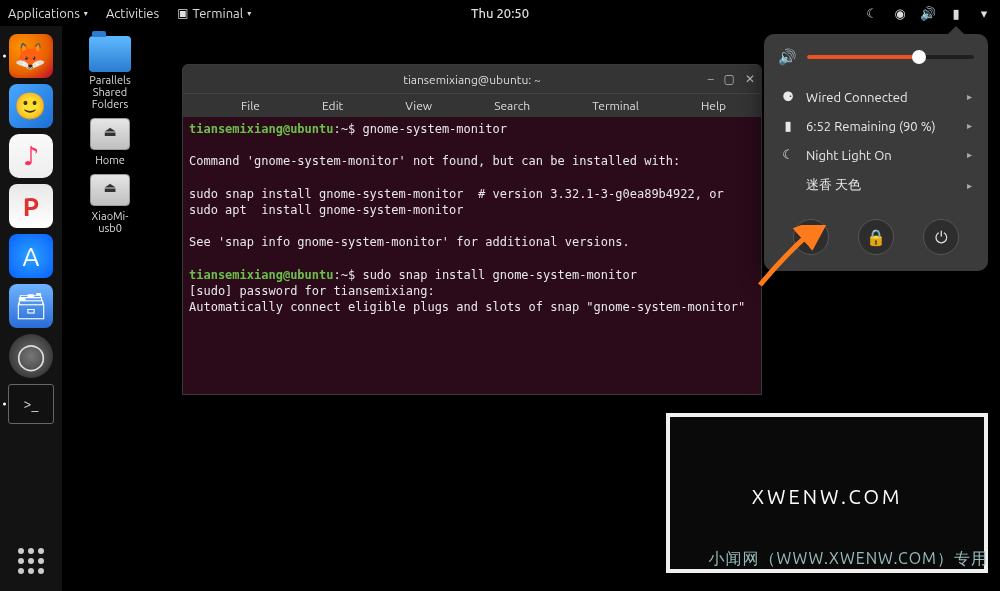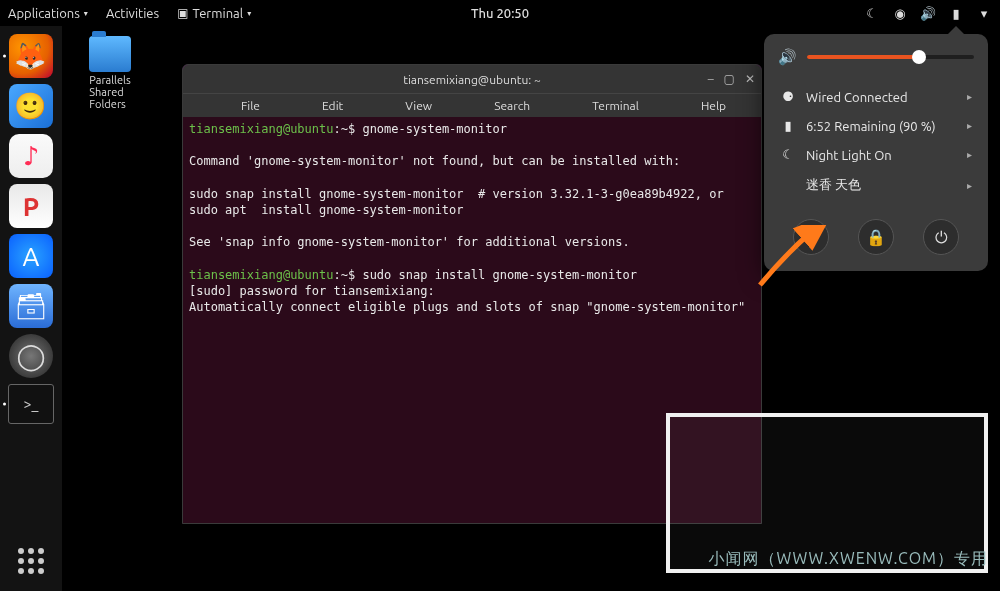--- a/index.html
+++ b/index.html
@@ -49,30 +49,30 @@
   .dock .app.circle { background: radial-gradient(circle,#777,#222); border-radius: 50%; }
   .dock .spacer { flex: 1; }
   .showapps {
     width: 44px; height: 44px; margin-bottom: 8px;
     display: grid; grid-template-columns: repeat(3,6px); grid-template-rows: repeat(3,6px);
     gap: 4px; align-content: center; justify-content: center; cursor: pointer;
   }
   .showapps span { width: 6px; height: 6px; background: #ccc; border-radius: 50%; }
   
   .deskicons { position: absolute; left: 70px; top: 36px; display: flex; flex-direction: column; gap: 6px; width: 80px; }
-  .deskicon { display: flex; flex-direction: column; align-items: center; gap: 2px; color: #ddd; font-size: 11px; text-align: left; cursor: pointer; }
+  .deskicon { display: flex; flex-direction: column; align-items: center; gap: 2px; color: #ddd; font-size: 11px; text-align: center; cursor: pointer; }
   .deskicon .icimg { width: 42px; height: 36px; display: flex; align-items: center; justify-content: center; font-size: 24px; }
   .folder { background: linear-gradient(#5fb9ff,#2a7cd0); border-radius: 4px; position: relative; }
   .folder::before { content:""; position:absolute; top:-5px; left:3px; width:14px; height:6px; background:#2a7cd0; border-radius:2px 2px 0 0; }
   .drive { background: linear-gradient(#e6e6e6,#bfbfbf); border-radius: 4px; width: 40px; height: 32px; border:1px solid #999; position:relative; }
   .drive::after { content:"⏏"; position:absolute; top:4px; left:50%; transform:translateX(-50%); color:#333; font-size:14px; }
   .trashimg { width: 34px; height: 38px; }
   
   .termwin {
-    position: absolute; left: 182px; top: 64px; width: 580px; height: 460px;
+    position: absolute; left: 182px; top: 64px; width: 580px; height: 331px;
     background: #701a75; border: 1px solid #3a3a3a; border-radius: 6px 6px 0 0;
     display: flex; flex-direction: column; overflow: hidden;
     box-shadow: 0 4px 20px rgba(0,0,0,0.6);
   }
   .termtitle {
     height: 28px; background: #343434; color: #ddd;
     display: flex; align-items: center; justify-content: center;
     font-size: 12px; position: relative;
   }
   .termtitle .ctrls { position: absolute; right: 6px; display: flex; gap: 10px; }
@@ -82,21 +82,21 @@
     display: flex; align-items: center; gap: 14px; padding: 0 10px;
     font-size: 12px; color: #ddd;
   }
   .termmenu span { cursor: pointer; margin-left: 48px; }
   .termbody {
     flex: 1; background: #2b0a1a; padding: 4px 6px;
     font-family: "DejaVu Sans Mono", Menlo, Consolas, monospace;
     font-size: 12px; line-height: 1.35; color: #e8e8e8;
     white-space: pre; overflow: hidden;
   }
-  .prompt-user { color: #6cc04a; font-weight: normal; }
+  .prompt-user { color: #6cc04a; font-weight: bold; }
   .prompt-sym { color: #e8e8e8; }
   
   .syspopup {
     position: absolute; right: 12px; top: 34px; width: 224px;
     background: #3b3b3b; border-radius: 10px; color: #e8e8e8;
     padding: 14px 14px 16px 14px; font-size: 13px;
     box-shadow: 0 6px 24px rgba(0,0,0,0.6);
   }
   .syspopup::before {
     content:""; position:absolute; top:-8px; right:24px;
@@ -183,20 +183,33 @@
   </div>
 </div>
 
 <div class="deskicons">
   <div class="deskicon">
     <div class="icimg folder"></div>
     <span style="white-space:pre;">Parallels
 Shared
 Folders</span>
   </div>
+  <div class="deskicon">
+    <div class="icimg">
+        <div class="drive"></div>
+      </div>
+    <span>Home</span>
+  </div>
+  <div class="deskicon">
+    <div class="icimg">
+        <div class="drive"></div>
+      </div>
+    <span style="white-space:pre;">XiaoMi-
+usb0</span>
+  </div>
 </div>
 
 <div class="termwin">
   <div class="termtitle">
     <span>tiansemixiang@ubuntu: ~</span>
     <div class="ctrls">
       <span>–</span>
       <span>▢</span>
       <span>✕</span>
     </div>
@@ -269,14 +282,15 @@
 <svg class="arrow" width="80" height="70">
   <defs>
       <marker id="ah" markerWidth="10" markerHeight="10" refX="2" refY="3" orient="auto">
         <path d="M0,0 L0,6 L8,3 z" fill="#ff7a1a"></path>
       </marker>
     </defs>
   <path d="M 5 60 Q 30 30 55 8" stroke="#ff7a1a" stroke-width="5" fill="none" marker-end="url(#ah)"></path>
 </svg>
 
 <div class="overlay">
+  <div class="sub">XWENW.COM</div>
 </div>
 <div class="wm-strip">小闻网（WWW.XWENW.COM）专用</div>
 
 </body></html>

